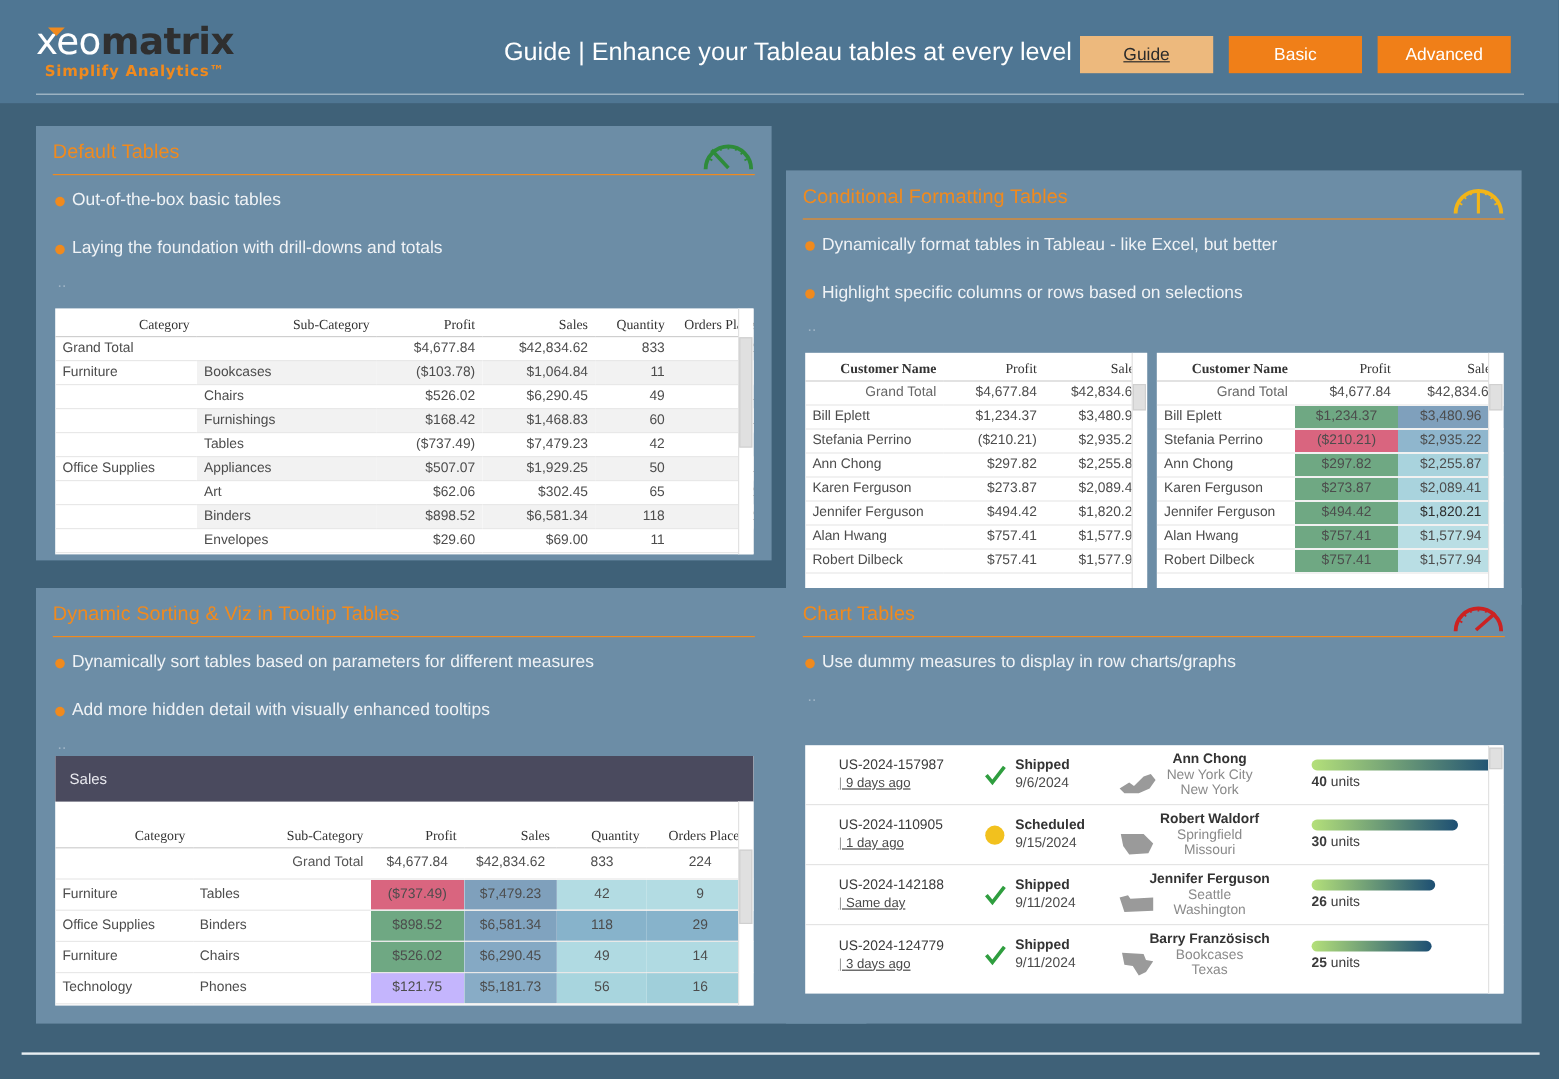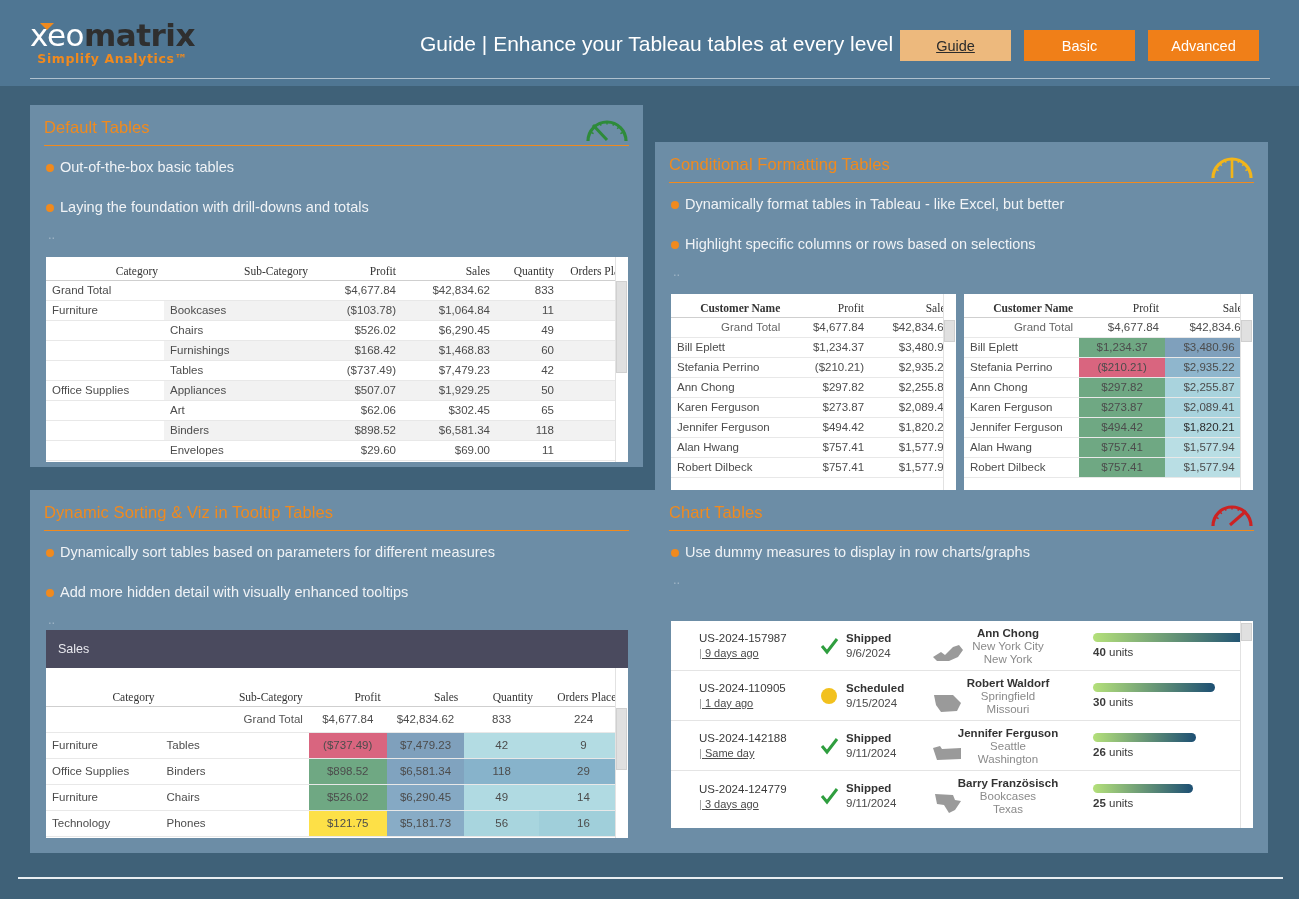--- a/index.html
+++ b/index.html
@@ -543,21 +543,21 @@
         <td class="lft">Furniture</td>
         <td class="lft">Chairs</td>
         <td class="ctr" style="background:#6fa883">$526.02</td>
         <td class="ctr" style="background:#85a9c4">$6,290.45</td>
         <td class="ctr" style="background:#b0dae2">49</td>
         <td class="ctr" style="background:#b0dae2">14</td>
       </tr>
       <tr class="rowsep" style="height:26px">
         <td class="lft">Technology</td>
         <td class="lft">Phones</td>
-        <td class="ctr" style="background:#fde047">$121.75</td>
+        <td class="ctr" style="background:#c4b5fd">$121.75</td>
         <td class="ctr" style="background:#88acc6">$5,181.73</td>
         <td class="ctr" style="background:#a8d5de">56</td>
         <td class="ctr" style="background:#a0cfda">16</td>
       </tr>
     </tbody>
       </table>
     <div class="scroll-track" style="top:38px;height:170px;">
       <div class="scroll-thumb" style="top:40px;height:62px;"></div>
     </div>
   </div>

